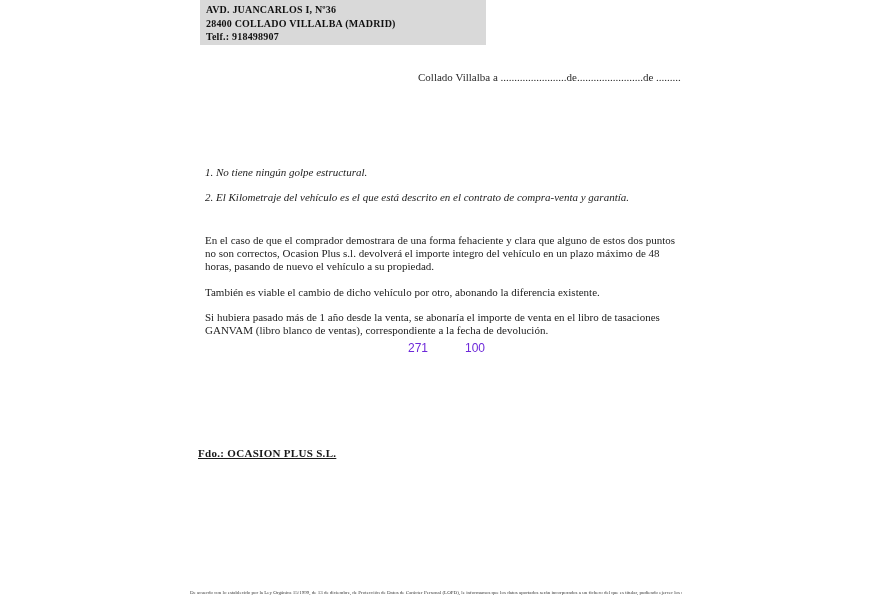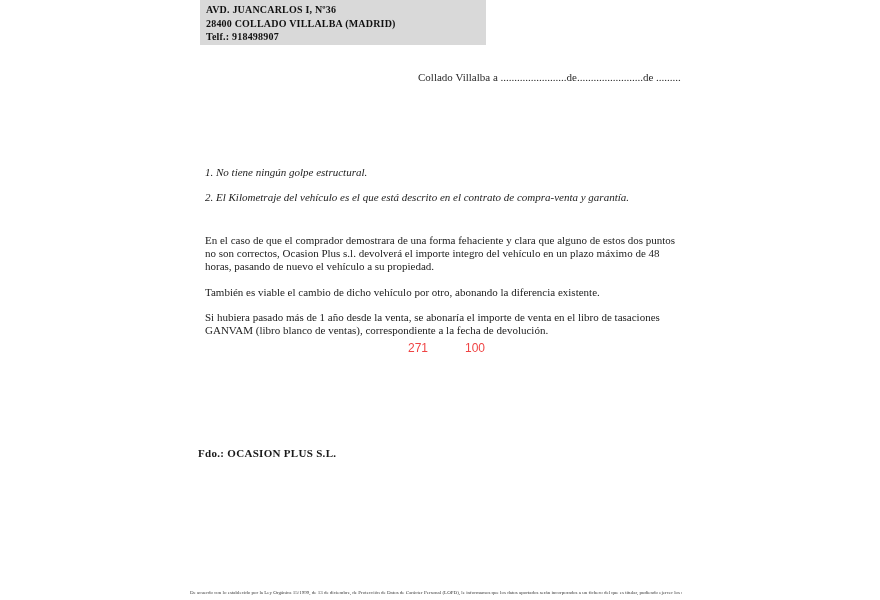--- a/index.html
+++ b/index.html
@@ -69,32 +69,33 @@
     text-align: left;
   }
   .para-refund  { top: 234px; }
   .para-exchange{ top: 286px; }
   .para-ganvam  { top: 311px; }
   .overlay-num {
     position: absolute;
     top: 341px;
     font-family: "Liberation Sans", "DejaVu Sans", sans-serif;
     font-size: 12px;
-    color: #ef4444;
+    color: #6d28d9;
   }
   .num-left  { left: 408px; }
   .num-right { left: 465px; }
   .signature {
     position: absolute;
     left: 198px;
     top: 447px;
     font-size: 11px;
     font-weight: bold;
     letter-spacing: 0.3px;
     color: #1a1a1a;
+    text-decoration: underline;
   }
   .legal {
     position: absolute;
     left: 190px;
     top: 590px;
     width: 492px;
     font-size: 5px;
     line-height: 6px;
     color: #3a3a3a;
     white-space: nowrap;

